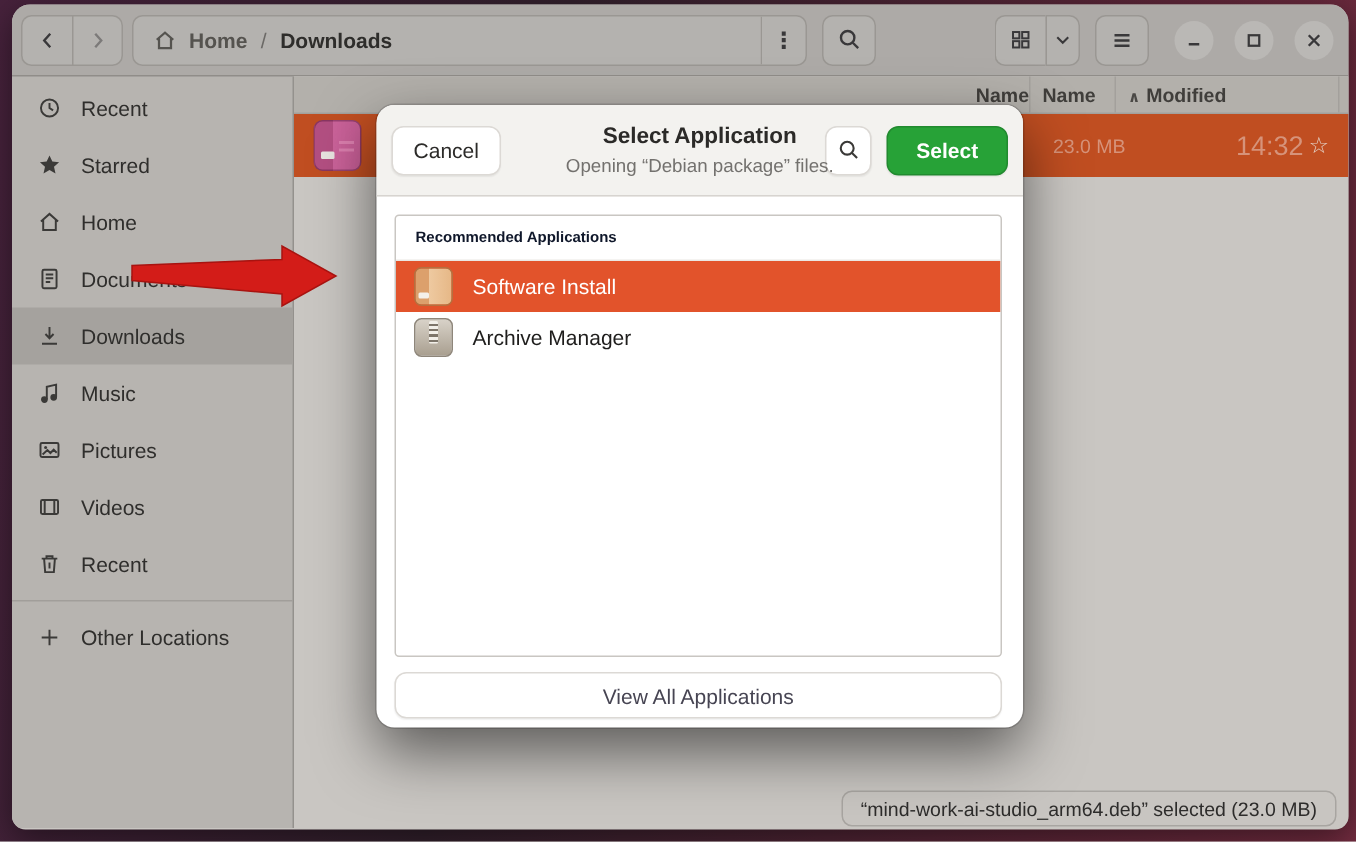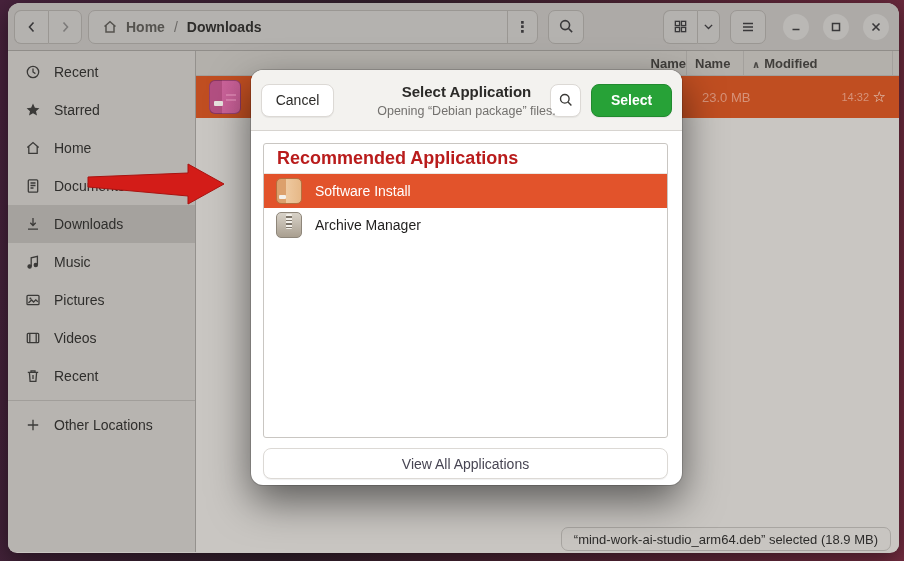--- a/index.html
+++ b/index.html
@@ -73,21 +73,21 @@
   .file-row { height:42px; background:#c04e21; display:flex; align-items:center; position:relative; }
   .file-row .cell-name { flex:1; padding-left:13px; display:flex; align-items:center; }
   .deb-pink-icon {
     width:32px; height:34px; border-radius:6px;
     background:linear-gradient(90deg,#b34f82 0%,#b34f82 40%,#cb639a 40%,#c55d94 100%);
     border:1px solid rgba(60,10,40,.35); position:relative;
   }
   .deb-pink-icon::after { content:""; position:absolute; left:4px; bottom:7px; width:9px; height:5px; background:#e8e4e0; border-radius:1px; }
   .deb-pink-icon::before { content:""; position:absolute; right:4px; top:13px; width:10px; height:2px; background:#db7fae; box-shadow:0 5px 0 #db7fae; }
   .file-row .cell-size { width:57px; padding-left:8px; font-size:13px; color:#d6937a; }
-  .file-row .cell-mod { width:148px; padding-right:30px; text-align:right; font-size:11px; color:#d6937a; }
+  .file-row .cell-mod { width:148px; padding-right:30px; text-align:right; font-size:18px; color:#d6937a; }
   .file-row .cell-star { position:absolute; right:13px; top:50%; transform:translateY(-50%); font-size:15px; color:#e3d2c8; }
   .status-bar {
     position:absolute; right:8px; bottom:1px; height:24px; display:flex; align-items:center;
     background:#c8c5c1; border:1px solid #a8a5a1; border-radius:7px; padding:0 12px;
     font-size:13px; color:#2d2c2b; white-space:nowrap;
   }
   
   .dialog {
     position:absolute; left:251px; top:70px; width:431px; height:415px;
     background:#fff; border-radius:12px; overflow:hidden;
@@ -105,21 +105,21 @@
     font-family:"Liberation Sans","DejaVu Sans",sans-serif;
   }
   .cancel-btn { width:73px; }
   .dlg-title-wrap { position:absolute; left:50%; top:50%; transform:translate(-50%,-50%); text-align:center; width:260px; }
   .dlg-title { font-size:15px; font-weight:700; color:#2b2a28; }
   .dlg-subtitle { font-size:12.5px; color:#73716e; margin-top:4px; }
   .dlg-search-btn { width:31px; margin-left:auto; }
   .select-btn { width:81px; margin-left:10px; background:#27a237; border-color:#218a2f; color:#fff; font-weight:700; }
   .dlg-body { padding:12px 14px 12px 12px; display:flex; flex-direction:column; flex:1; }
   .app-list { border:1px solid #c9c6c2; border-radius:3px; height:295px; background:#fff; overflow:hidden; }
-  .list-section-header { height:30px; display:flex; align-items:center; padding-left:13px; font-size:18px; font-weight:700; color:#b91c1c; border-bottom:1px solid #eae7e3; }
+  .list-section-header { height:30px; display:flex; align-items:center; padding-left:13px; font-size:10px; font-weight:700; color:#0f172a; border-bottom:1px solid #eae7e3; }
   .app-row { height:34px; display:flex; align-items:center; padding-left:12px; gap:13px; font-size:14px; color:#1f1e1d; cursor:pointer; }
   .app-row.selected { background:#e2532b; color:#fff; }
   .app-icon { width:26px; height:26px; border-radius:5px; position:relative; flex:none; }
   .deb-app-icon {
     background:linear-gradient(90deg,#dCA06c 0%,#dca06c 38%,#eec9a0 38%,#e6b887 100%);
     border:1px solid #b5703f;
   }
   .deb-app-icon::after { content:""; position:absolute; left:2px; bottom:4px; width:7px; height:4px; background:#f4f0ea; border-radius:1px; }
   .archive-app-icon { background:linear-gradient(180deg,#d8d2c8 0%,#a99f90 100%); border:1px solid #8e867a; }
   .archive-app-icon::after {
@@ -291,21 +291,21 @@
       </div>
       <div class="file-row">
         <div class="cell-name">
           <div class="deb-pink-icon"></div>
         </div>
         <div class="cell-size">23.0 MB</div>
         <div class="cell-mod">14:32</div>
         <span class="cell-star">☆</span>
       </div>
       <div class="status-bar">
-        <span>“mind-work-ai-studio_arm64.deb” selected  (18.9 MB)</span>
+        <span>“mind-work-ai-studio_arm64.deb” selected  (23.0 MB)</span>
       </div>
     </div>
   </div>
 </div>
 
 <div class="dialog">
   <div class="dlg-header">
     <button class="dlg-btn cancel-btn">Cancel</button>
     <div class="dlg-title-wrap">
       <div class="dlg-title">Select Application</div>

